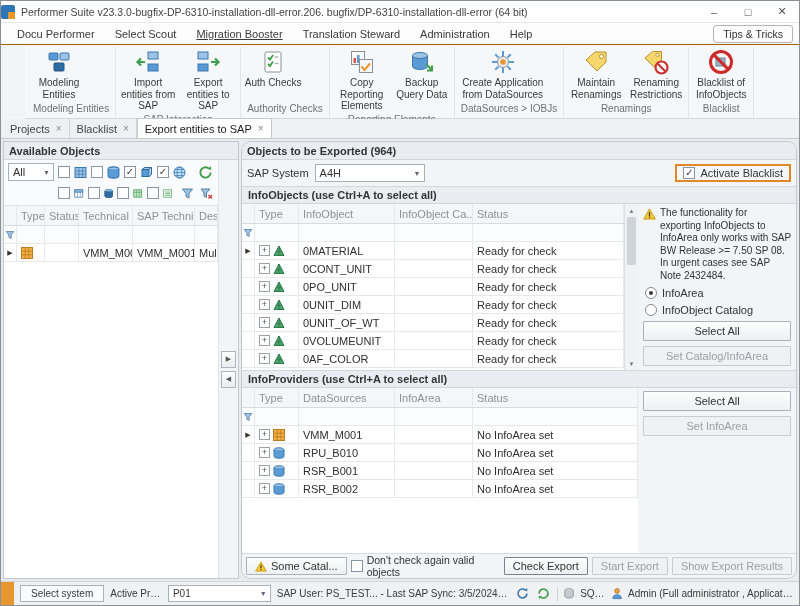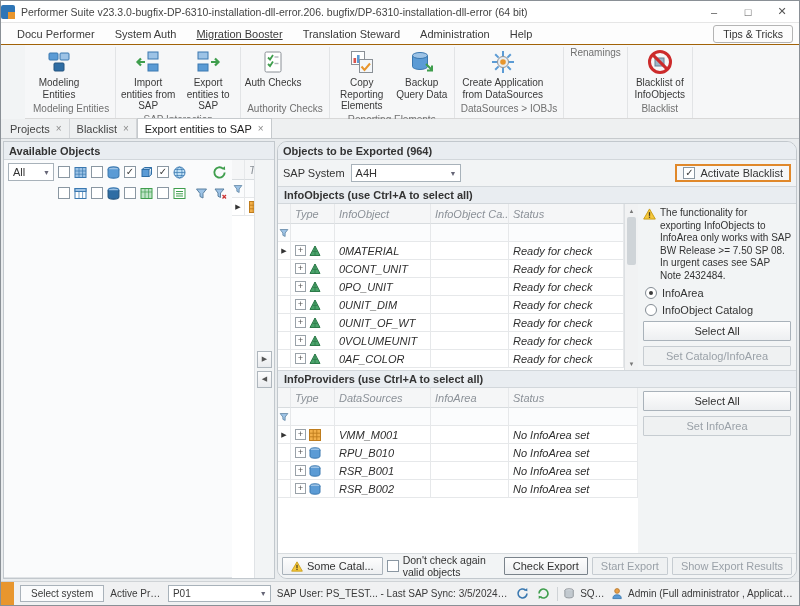--- a/index.html
+++ b/index.html
@@ -30,41 +30,41 @@
 
 
 .doctabs { height:20px; flex:0 0 auto; background:#eef0f1; border-bottom:1px solid #c6cacd; display:flex; align-items:flex-end; padding-left:2px; }
 .doctab { height:19px; display:flex; align-items:center; padding:0 7px; border-right:1px solid #d2d5d8; color:#444; white-space:nowrap; }
 .doctab .x { margin-left:6px; color:#8a8a8a; font-size:10px; }
 .doctab.active { height:20px; background:#ffffff; border:1px solid #c6cacd; border-bottom:none; color:#222; }
 
 
 .main { flex:1; display:flex; padding:2px; gap:2px; background:#e9ecee; overflow:hidden; }
 .panel { border:1px solid #c2c8cd; background:#fff; display:flex; flex-direction:column; overflow:hidden; }
-.left-panel { width:272px; flex:0 0 auto; }
+.left-panel { width:236px; flex:0 0 auto; }
 .right-panel { flex:1; background:#f2f4f5;border-radius:10px; }
 .panel-head { height:18px; flex:0 0 auto; background:#e9edf1; border-bottom:1px solid #d2d7db; display:flex; align-items:center; padding:0 5px; font-weight:bold; color:#333; }
 
 
 .lwrap { flex:1; display:flex; overflow:hidden; }
-.lcontent { flex:1; display:flex; flex-direction:row; background:#fdba74; overflow:hidden; }
+.lcontent { flex:1; display:flex; flex-direction:column; background:#fdba74; overflow:hidden; }
 .lstrip { width:20px; flex:0 0 auto; background:#f2f4f5; border-left:1px solid #e0e3e6; display:flex; flex-direction:column; align-items:center; justify-content:center; gap:3px; }
 .arrow-btn { width:15px; height:17px; border:1px solid #aeb6bd; background:linear-gradient(#fdfdfd,#e9ebee); font-size:7px; color:#555; display:flex; align-items:center; justify-content:center; }
 .ltoolbar { flex:0 0 auto; background:#fafbfc; border-bottom:1px solid #e0e3e6; padding:3px 4px; display:flex; flex-direction:column; gap:3px; }
 .trow { display:flex; align-items:center; gap:4px; height:18px; }
 .combo { border:1px solid #a8b2ba; background:#fff; height:18px; display:flex; align-items:center; padding:0 3px 0 4px; gap:4px; white-space:nowrap; overflow:hidden; }
 .combo .arr { color:#667; font-size:7px; margin-left:auto; }
 .cb { width:12px; height:12px; border:1px solid #8a97a2; background:#fff; display:inline-flex; align-items:center; justify-content:center; font-size:10px; color:#3a3a3a; flex:0 0 auto; }
 .cb.checked::after { content:"✓"; margin-top:-1px; }
 .spacer { flex:1; }
 .icon-btn { display:inline-flex; align-items:center; justify-content:center; padding:1px; }
 
 
 .grid { display:flex; flex-direction:column; overflow:hidden; background:#fff; flex:1; }
-.grow { display:flex; flex:0 0 auto;font-style:italic; }
+.grow { display:flex; flex:0 0 auto; }
 .gcell { border-right:1px solid #e6e8ea; border-bottom:1px solid #e6e8ea; padding:0 4px; display:flex; align-items:center; white-space:nowrap; overflow:hidden; }
 .ghead .gcell { background:#f5f6f7; color:#8b9198; border-bottom:1px solid #d8dcdf; height:20px; }
 .gfilter .gcell { background:#fbfcfd; height:18px; }
 .gdata .gcell { height:18px; background:#fff; color:#2f2f2f; }
 .gfill { flex:1; background:#fff; }
 .ind { width:13px; flex:0 0 auto; justify-content:center; padding:0; }
 .c-type { width:28px; flex:0 0 auto; } .c-status { width:34px; flex:0 0 auto; }
 .c-tech { width:54px; flex:0 0 auto; } .c-sap { width:62px; flex:0 0 auto; } .c-desc { flex:1; }
 .c-rtype { width:44px; flex:0 0 auto; } .c-name { width:96px; flex:0 0 auto; }
 .c-cat { width:78px; flex:0 0 auto; } .c-rstatus { flex:1; }
@@ -114,21 +114,21 @@
         <rect x="7" y="7" width="7" height="7" fill="#e8962e"></rect>
       </svg>
     <div class="title-text">Performer Suite v23.3.0-bugfix-DP-6310-installation-dll-error.206. bugfix/DP-6310-installation-dll-error (64 bit)</div>
     <div class="win-btn">–</div>
     <div class="win-btn">□</div>
     <div class="win-btn">✕</div>
   </div>
 
   <div class="menubar">
     <div class="menu-tab">Docu Performer</div>
-    <div class="menu-tab">System Auth</div>
+    <div class="menu-tab">Select Scout</div>
     <div class="menu-tab active">Migration Booster</div>
     <div class="menu-tab">Translation Steward</div>
     <div class="menu-tab">Administration</div>
     <div class="menu-tab">Help</div>
     <div class="tips-btn">Tips &amp; Tricks</div>
   </div>
 
   <div class="ribbon">
     <div class="rgroup">
       <div class="rbuttons">
@@ -210,20 +210,38 @@
               <path d="M13 2 v5 M13 19 v5 M2 13 h5 M19 13 h5 M5.2 5.2 l3.4 3.4 M17.4 17.4 l3.4 3.4 M20.8 5.2 l-3.4 3.4 M8.6 17.4 l-3.4 3.4" stroke="#5b9bd5" stroke-width="2"></path>
               <circle cx="13" cy="13" r="5.5" fill="#e9edf1" stroke="#8a9096"></circle>
               <circle cx="13" cy="13" r="2.8" fill="#e8962e"></circle>
             </svg>
           <span>Create Application from DataSources</span>
         </div>
       </div>
       <div class="rgroup-label">DataSources &gt; IOBJs</div>
     </div>
     <div class="rgroup">
+      <div class="rbuttons">
+        <div class="rbtn">
+          <svg width="26" height="26" viewBox="0 0 26 26">
+              <path d="M3 11 L12 3 h11 v10 L14 22 Z" fill="#f5d76e" stroke="#b8932a"></path>
+              <circle cx="18.5" cy="7.5" r="2" fill="#fff" stroke="#b8932a"></circle>
+            </svg>
+          <span>Maintain Renamings</span>
+        </div>
+        <div class="rbtn">
+          <svg width="26" height="26" viewBox="0 0 26 26">
+              <path d="M2 9 L9.5 2.5 h9 v9 L11 18 Z" fill="#f5d76e" stroke="#b8932a"></path>
+              <circle cx="14.5" cy="5.8" r="1.6" fill="#fff" stroke="#b8932a"></circle>
+              <circle cx="18.5" cy="18.5" r="6" fill="none" stroke="#cc3333" stroke-width="2.2"></circle>
+              <line x1="14.3" y1="14.3" x2="22.7" y2="22.7" stroke="#cc3333" stroke-width="2.2"></line>
+            </svg>
+          <span>Renaming Restrictions</span>
+        </div>
+      </div>
       <div class="rgroup-label">Renamings</div>
     </div>
     <div class="rgroup">
       <div class="rbuttons">
         <div class="rbtn">
           <svg width="26" height="26" viewBox="0 0 26 26">
               <rect x="8" y="9" width="9" height="8" fill="#9db6c8" stroke="#6a8294"></rect>
               <circle cx="13" cy="13" r="10.5" fill="none" stroke="#cc2b2b" stroke-width="3"></circle>
               <line x1="5.6" y1="5.6" x2="20.4" y2="20.4" stroke="#cc2b2b" stroke-width="3"></line>
             </svg>

